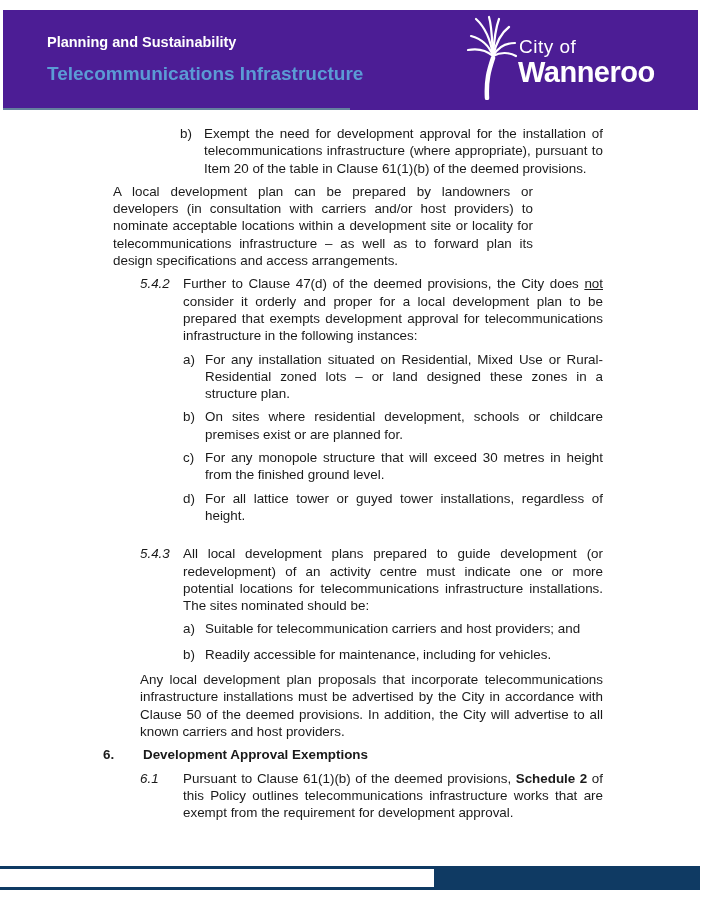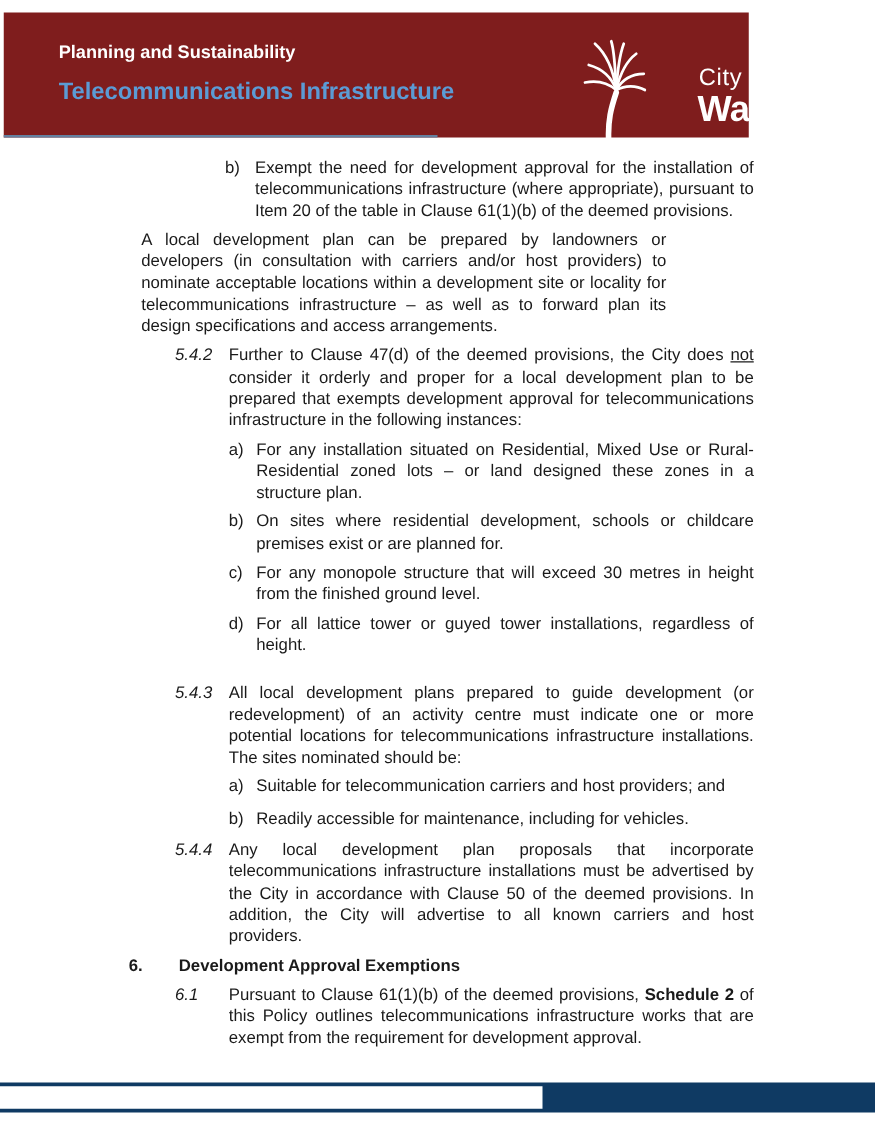--- a/index.html
+++ b/index.html
@@ -8,31 +8,31 @@
     background: #ffffff;
     position: relative;
     font-family: "Liberation Sans", sans-serif;
     color: #1a1a1a;
     overflow: hidden;
   }
 
   
   .header {
     position: absolute; left: 3px; top: 10px;
-    width: 596px; height: 100px;
-    background: #7f1d1d;
+    width: 695px; height: 100px;
+    background: #4c1d95;
   }
   .header-text { position: absolute; left: 44px; top: 22px; }
   .h-line { color: #ffffff; font-weight: bold; font-size: 14.5px; line-height: 20px; }
   .h-line3 { color: #5b9bd5; font-weight: bold; font-size: 19px; line-height: 22px; margin-top: 11px; }
   .header-accent-line {
     position: absolute; left: 0; bottom: 0;
     width: 347px; height: 2.5px; background: #64809f;
   }
-  .logo { position: absolute; left: 462px; top: 20px; display: flex; gap: 40px; }
+  .logo { position: absolute; left: 462px; top: 4px; display: flex; }
   .logo svg { display: block; }
   .logo-text { margin-left: 2px; margin-top: 22px; color: #ffffff; }
   .logo-cityof { font-size: 19px; font-weight: 400; line-height: 21px; letter-spacing: 0.5px; }
   .logo-wanneroo { font-size: 29px; font-weight: bold; line-height: 30px; letter-spacing: -0.5px; margin-left: -1px; }
 
   
   .content { position: absolute; left: 0; top: 0; width: 705px; padding-top: 125px; font-size: 13.4px; line-height: 17.3px; }
   .blk { margin: 0 0 6px 0; }
   .row { display: flex; }
   .row .txt { flex: 1; text-align: justify; }
@@ -133,21 +133,20 @@
   <div class="blk row l3">
     <span class="marker">a)</span>
     <span class="txt">Suitable for telecommunication carriers and host providers; and</span>
   </div>
   <div class="blk row l3 mt8">
     <span class="marker">b)</span>
     <span class="txt">Readily accessible for maintenance, including for vehicles.</span>
   </div>
 
   <div class="blk row l2 mt8">
-    <span class="num">5.4.4</span>
     <span class="txt">Any local development plan proposals that incorporate telecommunications infrastructure installations must be advertised by the City in accordance with Clause 50 of the deemed provisions. In addition, the City will advertise to all known carriers and host providers.</span>
   </div>
 
   <div class="blk row l1">
     <span class="num">6.</span>
     <span class="txt">Development Approval Exemptions</span>
   </div>
 
   <div class="blk row l2">
     <span class="num">6.1</span>

